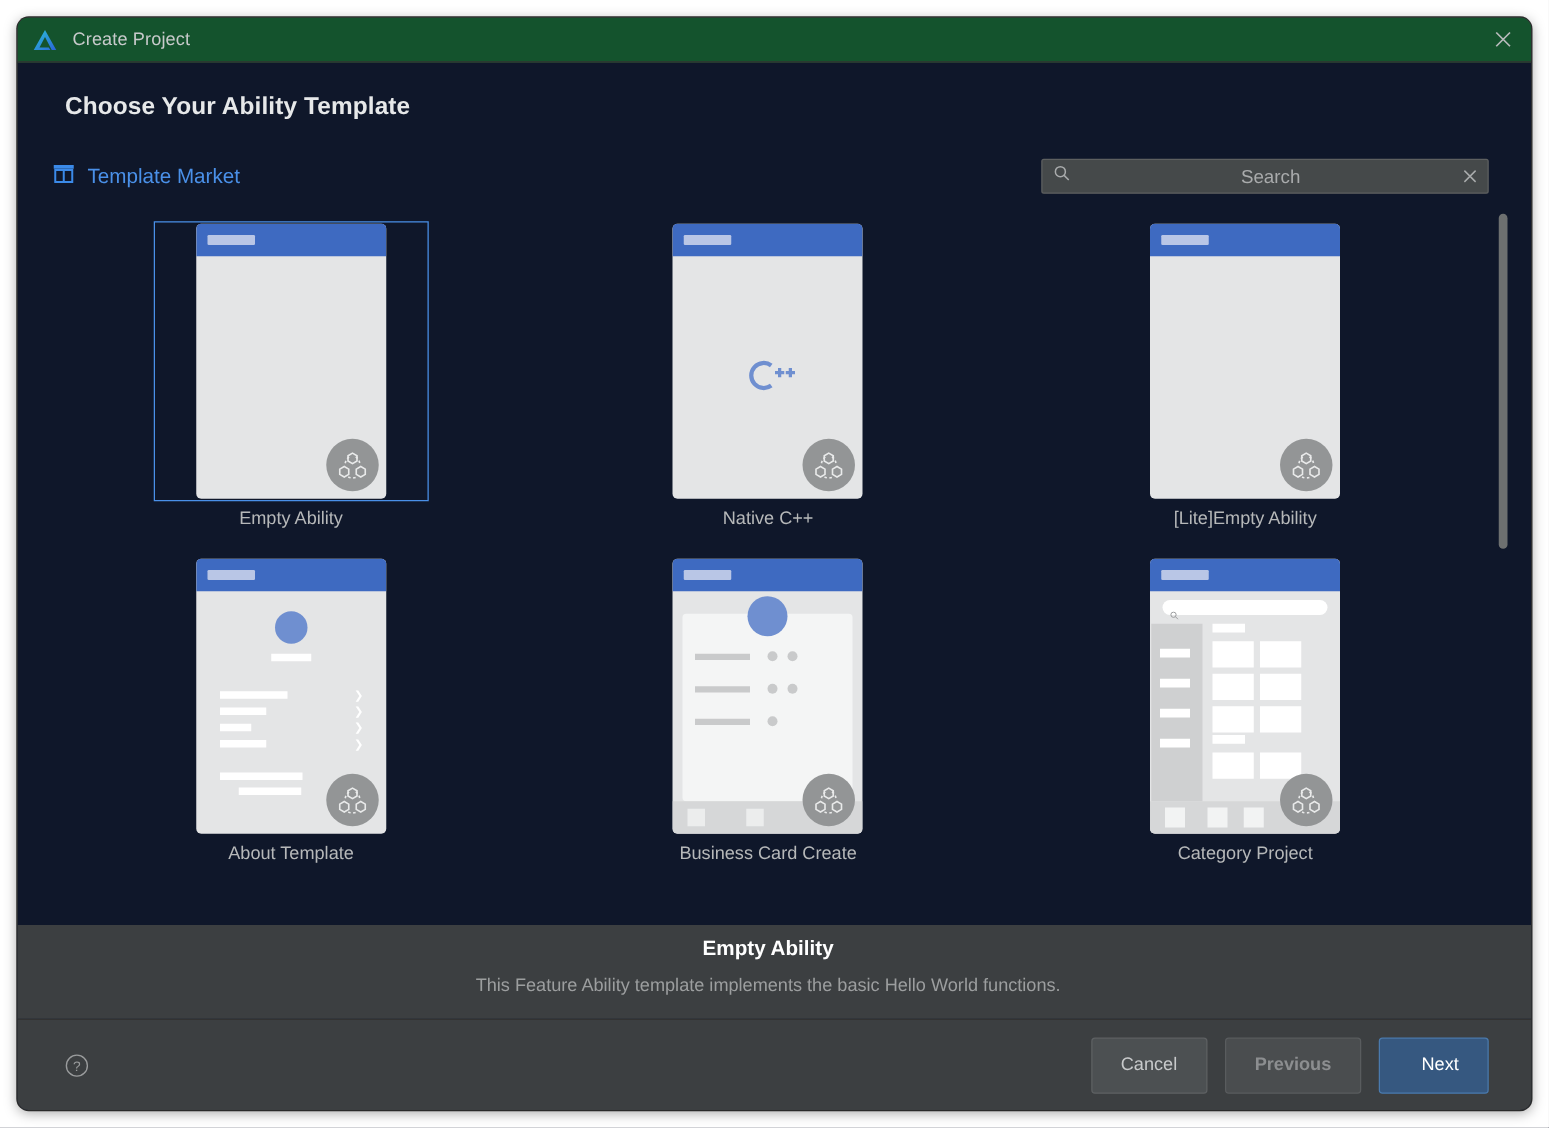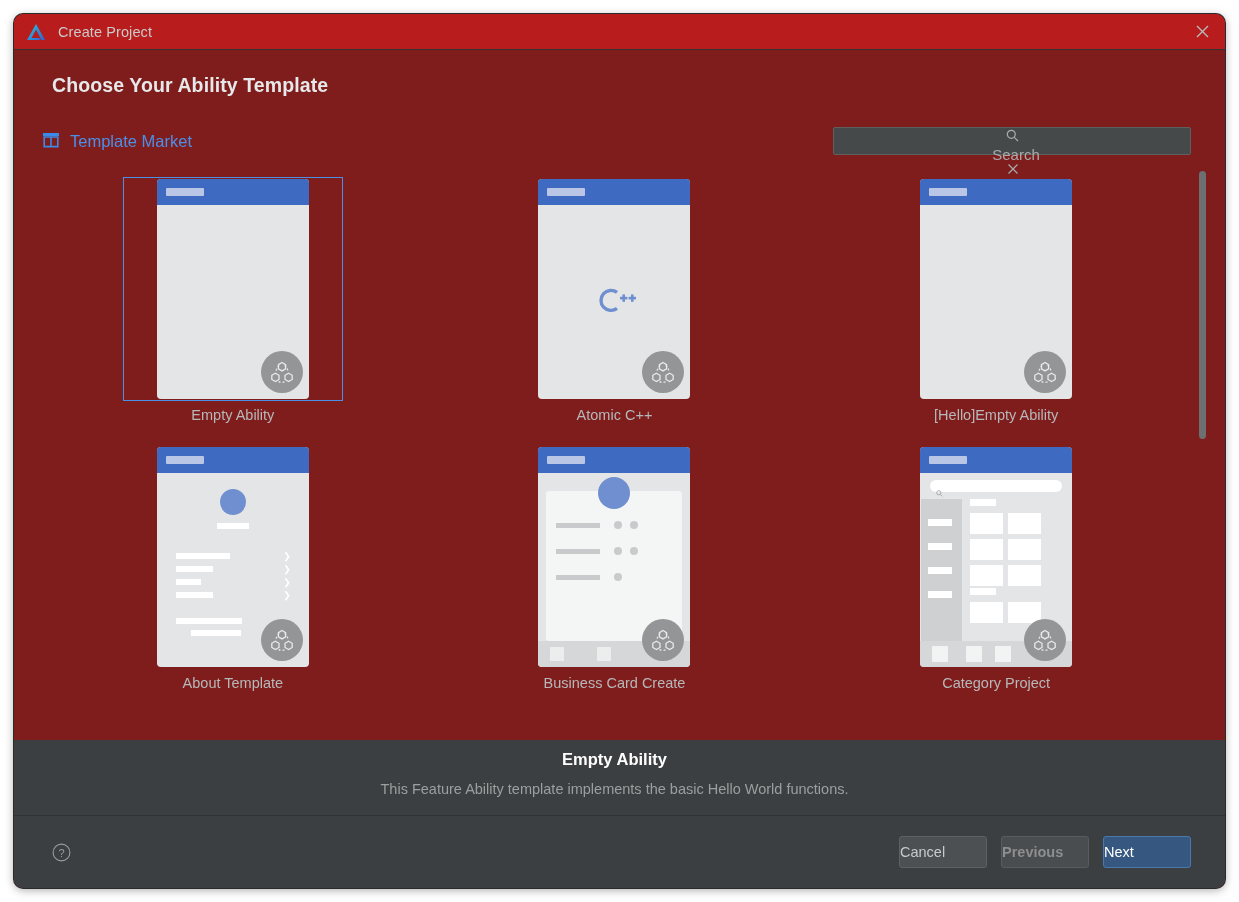--- a/index.html
+++ b/index.html
@@ -31,21 +31,21 @@
     box-shadow: 0 0 0 1px #2b2b2b, 0 2px 10px rgba(0,0,0,0.35);
     overflow: hidden;
     display: flex;
     flex-direction: column;
   }
 
   
   .titlebar {
     height: 35px;
     min-height: 35px;
-    background: #b91c1c;
+    background: #14532d;
     border-bottom: 1px solid #323232;
     display: flex;
     align-items: center;
     padding: 0 0 0 10px;
     position: relative;
   }
   .app-logo {
     width: 24px;
     height: 24px;
     display: flex;
@@ -69,21 +69,21 @@
     justify-content: center;
     cursor: pointer;
   }
   .close-btn svg { display: block; }
 
   
   .body-area {
     flex: 1;
     display: flex;
     flex-direction: column;
-    background: #7f1d1d;
+    background: #0f172a;
     min-height: 0;
   }
 
   .page-title {
     color: #e6e8e9;
     font-size: 19.5px;
     font-weight: bold;
     padding: 24px 0 16px 38px;
     letter-spacing: .1px;
   }
@@ -160,21 +160,20 @@
   .search-box {
     width: 358px;
     height: 28px;
     background: #45494a;
     border: 1px solid #5e6060;
     border-radius: 2px;
     display: flex;
     align-items: center;
     padding: 0 8px 0 9px;
     box-sizing: border-box;
-    flex-direction: column;
   }
   .search-input-text {
     flex: 1;
     color: #a9abac;
     font-size: 15px;
     margin-left: 7px;
   }
   .search-clear { cursor: pointer; display:flex; align-items:center; }
 
   
@@ -430,31 +429,31 @@
     height: 72px;
     min-height: 72px;
     background: #3c3f41;
     display: flex;
     align-items: center;
     padding: 0 34px 0 38px;
   }
   .help-icon { cursor: pointer; display: flex; }
   .footer-spacer { flex: 1; }
   .btn {
-    height: 32px;
+    height: 45px;
     min-width: 88px;
     border-radius: 3px;
     font-size: 14.5px;
     display: flex;
     align-items: center;
-    justify-content: flex-start;
+    justify-content: flex-end;
     cursor: pointer;
     margin-left: 14px;
     box-sizing: border-box;
-    padding: 0 0;
+    padding: 0 23px;
   }
   .btn-default {
     background: #4c5052;
     border: 1px solid #5e6163;
     color: #c8cacb;
   }
   .btn-disabled {
     background: #4a4d4f;
     border: 1px solid #595c5e;
     color: #8c8e90;
@@ -583,21 +582,21 @@
                             <path d="M21.6 16.2 l3.6 2.1 v4.2 l-3.6 2.1 -3.6 -2.1 v-4.2 Z"></path>
                             <path d="M9.2 13.6 A8.2 8.2 0 0 1 12.4 8.4" stroke-dasharray="2 2"></path>
                             <path d="M17.6 8.4 A8.2 8.2 0 0 1 20.8 13.6" stroke-dasharray="2 2"></path>
                             <path d="M11.6 24.6 A8.2 8.2 0 0 0 18.4 24.6" stroke-dasharray="2 2"></path>
                           </g>
                         </svg>
                       </div>
                     </div>
                   </div>
                 </div>
-                <div class="card-label">Atomic C++</div>
+                <div class="card-label">Native C++</div>
               </div>
 
               <div class="card">
                 <div class="thumb-slot">
                   <div class="phone">
                     <div class="phone-top">
                         <div class="tbar"></div>
                       </div>
                     <div class="phone-body">
                       <div class="badge">
@@ -608,21 +607,21 @@
                             <path d="M21.6 16.2 l3.6 2.1 v4.2 l-3.6 2.1 -3.6 -2.1 v-4.2 Z"></path>
                             <path d="M9.2 13.6 A8.2 8.2 0 0 1 12.4 8.4" stroke-dasharray="2 2"></path>
                             <path d="M17.6 8.4 A8.2 8.2 0 0 1 20.8 13.6" stroke-dasharray="2 2"></path>
                             <path d="M11.6 24.6 A8.2 8.2 0 0 0 18.4 24.6" stroke-dasharray="2 2"></path>
                           </g>
                         </svg>
                       </div>
                     </div>
                   </div>
                 </div>
-                <div class="card-label">[Hello]Empty Ability</div>
+                <div class="card-label">[Lite]Empty Ability</div>
               </div>
 
               <div class="card">
                 <div class="thumb-slot">
                   <div class="phone">
                     <div class="phone-top">
                         <div class="tbar"></div>
                       </div>
                     <div class="phone-body">
                       <div class="ab-avatar"></div>

